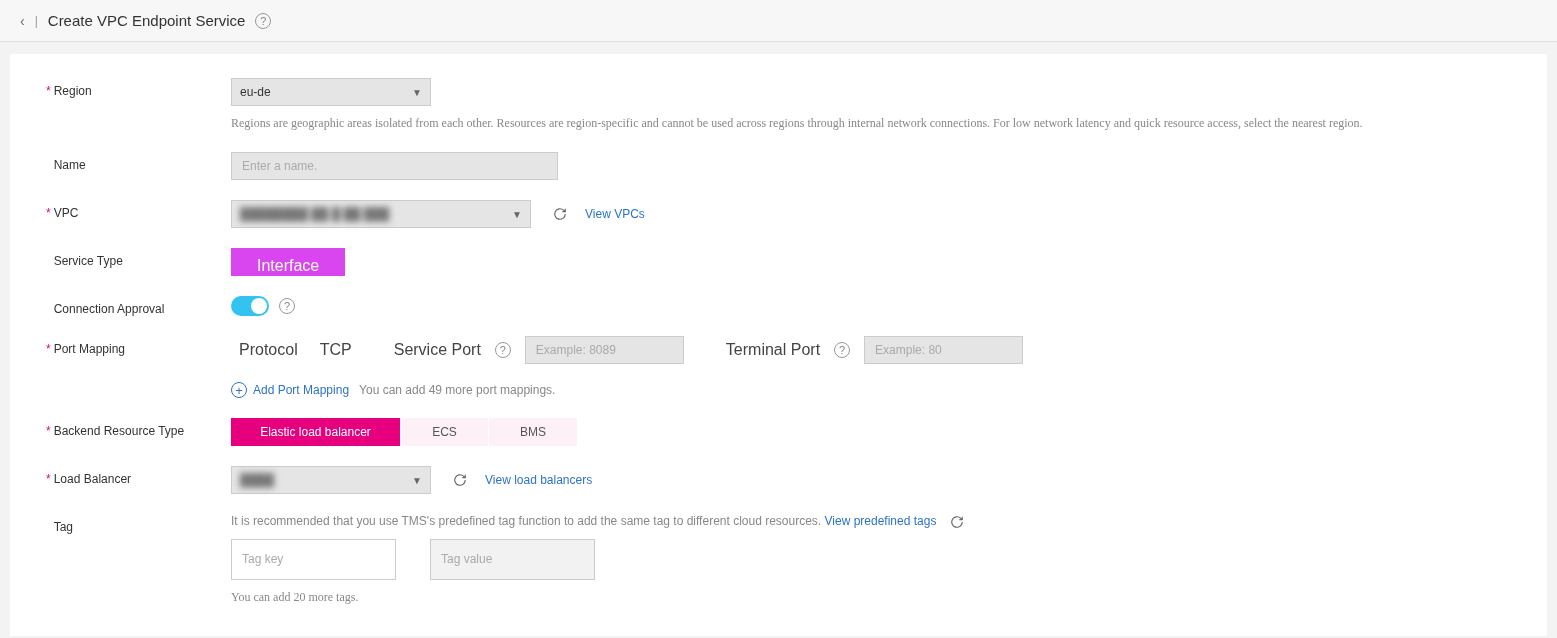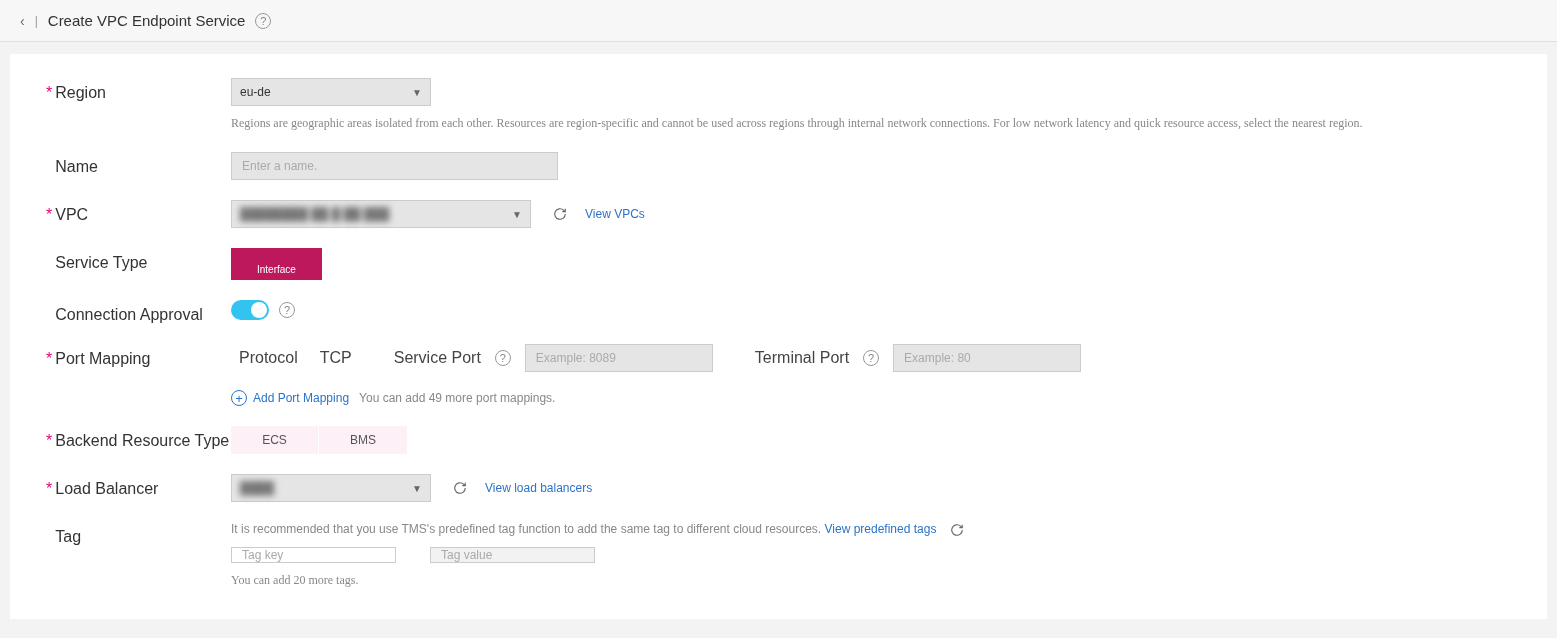--- a/index.html
+++ b/index.html
@@ -52,21 +52,21 @@
   .form-row {
     display: flex;
     align-items: flex-start;
     margin-bottom: 20px;
   }
   .label-col {
     width: 185px;
     flex-shrink: 0;
     padding-top: 6px;
     color: #333;
-    font-size: 16px;
+    font-size: 12px;
   }
   .label-col .req { color: #e6007e; margin-right: 3px; }
   .control-col { flex: 1; }
   .select, .text-input {
     border: 1px solid #ccc;
     background: #e5e5e5;
     height: 28px;
     padding: 0 8px;
     font-size: 12px;
     color: #333;
@@ -75,45 +75,45 @@
     justify-content: space-between;
     cursor: pointer;
   }
   .select { width: 200px; }
   .select.wide { width: 300px; }
   .select .caret {
     font-size: 10px;
     color: #666;
   }
   .text-input { width: 327px; }
-  .text-input.small { width: 188px; }
+  .text-input.small { width: 159px; }
   input.bare {
     border: none;
     outline: none;
     width: 100%;
     font-size: 12px;
     color: #333;
     background: transparent;
   }
   input.bare::placeholder { color: #aaa; }
   .hint {
     color: #888;
     font-size: 12px;
     margin-top: 8px;
     line-height: 1.5;
     font-family: Liberation Serif, serif;
   }
   .inline-hint { color: #888; font-size: 12px; }
   .btn-pill {
-    background: #be185d;
+    background: #d946ef;
     color: #fff;
     border: none;
     height: 28px;
-    padding: 16px 26px;
-    font-size: 10px;
+    padding: 9px 26px;
+    font-size: 16px;
     cursor: pointer;
   }
   .link { color: #2b73c9; cursor: pointer; font-size: 12px; }
   .refresh-icon {
     display: inline-block;
     width: 14px;
     height: 14px;
     color: #666;
     cursor: pointer;
     margin: 0 8px 0 12px;
@@ -166,21 +166,21 @@
     line-height: 1;
     margin-right: 6px;
   }
   .blur-text {
     filter: blur(3px);
     color: #777;
     user-select: none;
   }
   .tag-input {
     border: 1px solid #ccc;
-    height: 16px;
+    height: 41px;
     padding: 4px 8px;
     display: inline-flex;
     align-items: center;
     width: 165px;
   }
   .tag-input.disabled { background: #f2f2f2; margin-left: 24px; }
   .pm-label { color:#444; font-size:16px;margin-left:8px; }
 </style>
 </head>
 <body>
@@ -288,20 +288,21 @@
       </div>
     </div>
   </div>
 
   <div class="form-row">
     <div class="label-col">
       <span class="req">*</span><span>Backend Resource Type</span>
     </div>
     <div class="control-col">
       <div class="seg-group">
+        <div class="seg active">Elastic load balancer</div>
         <div class="seg small">ECS</div>
         <div class="seg small">BMS</div>
       </div>
     </div>
   </div>
 
   <div class="form-row">
     <div class="label-col">
       <span class="req">*</span><span>Load Balancer</span>
     </div>

